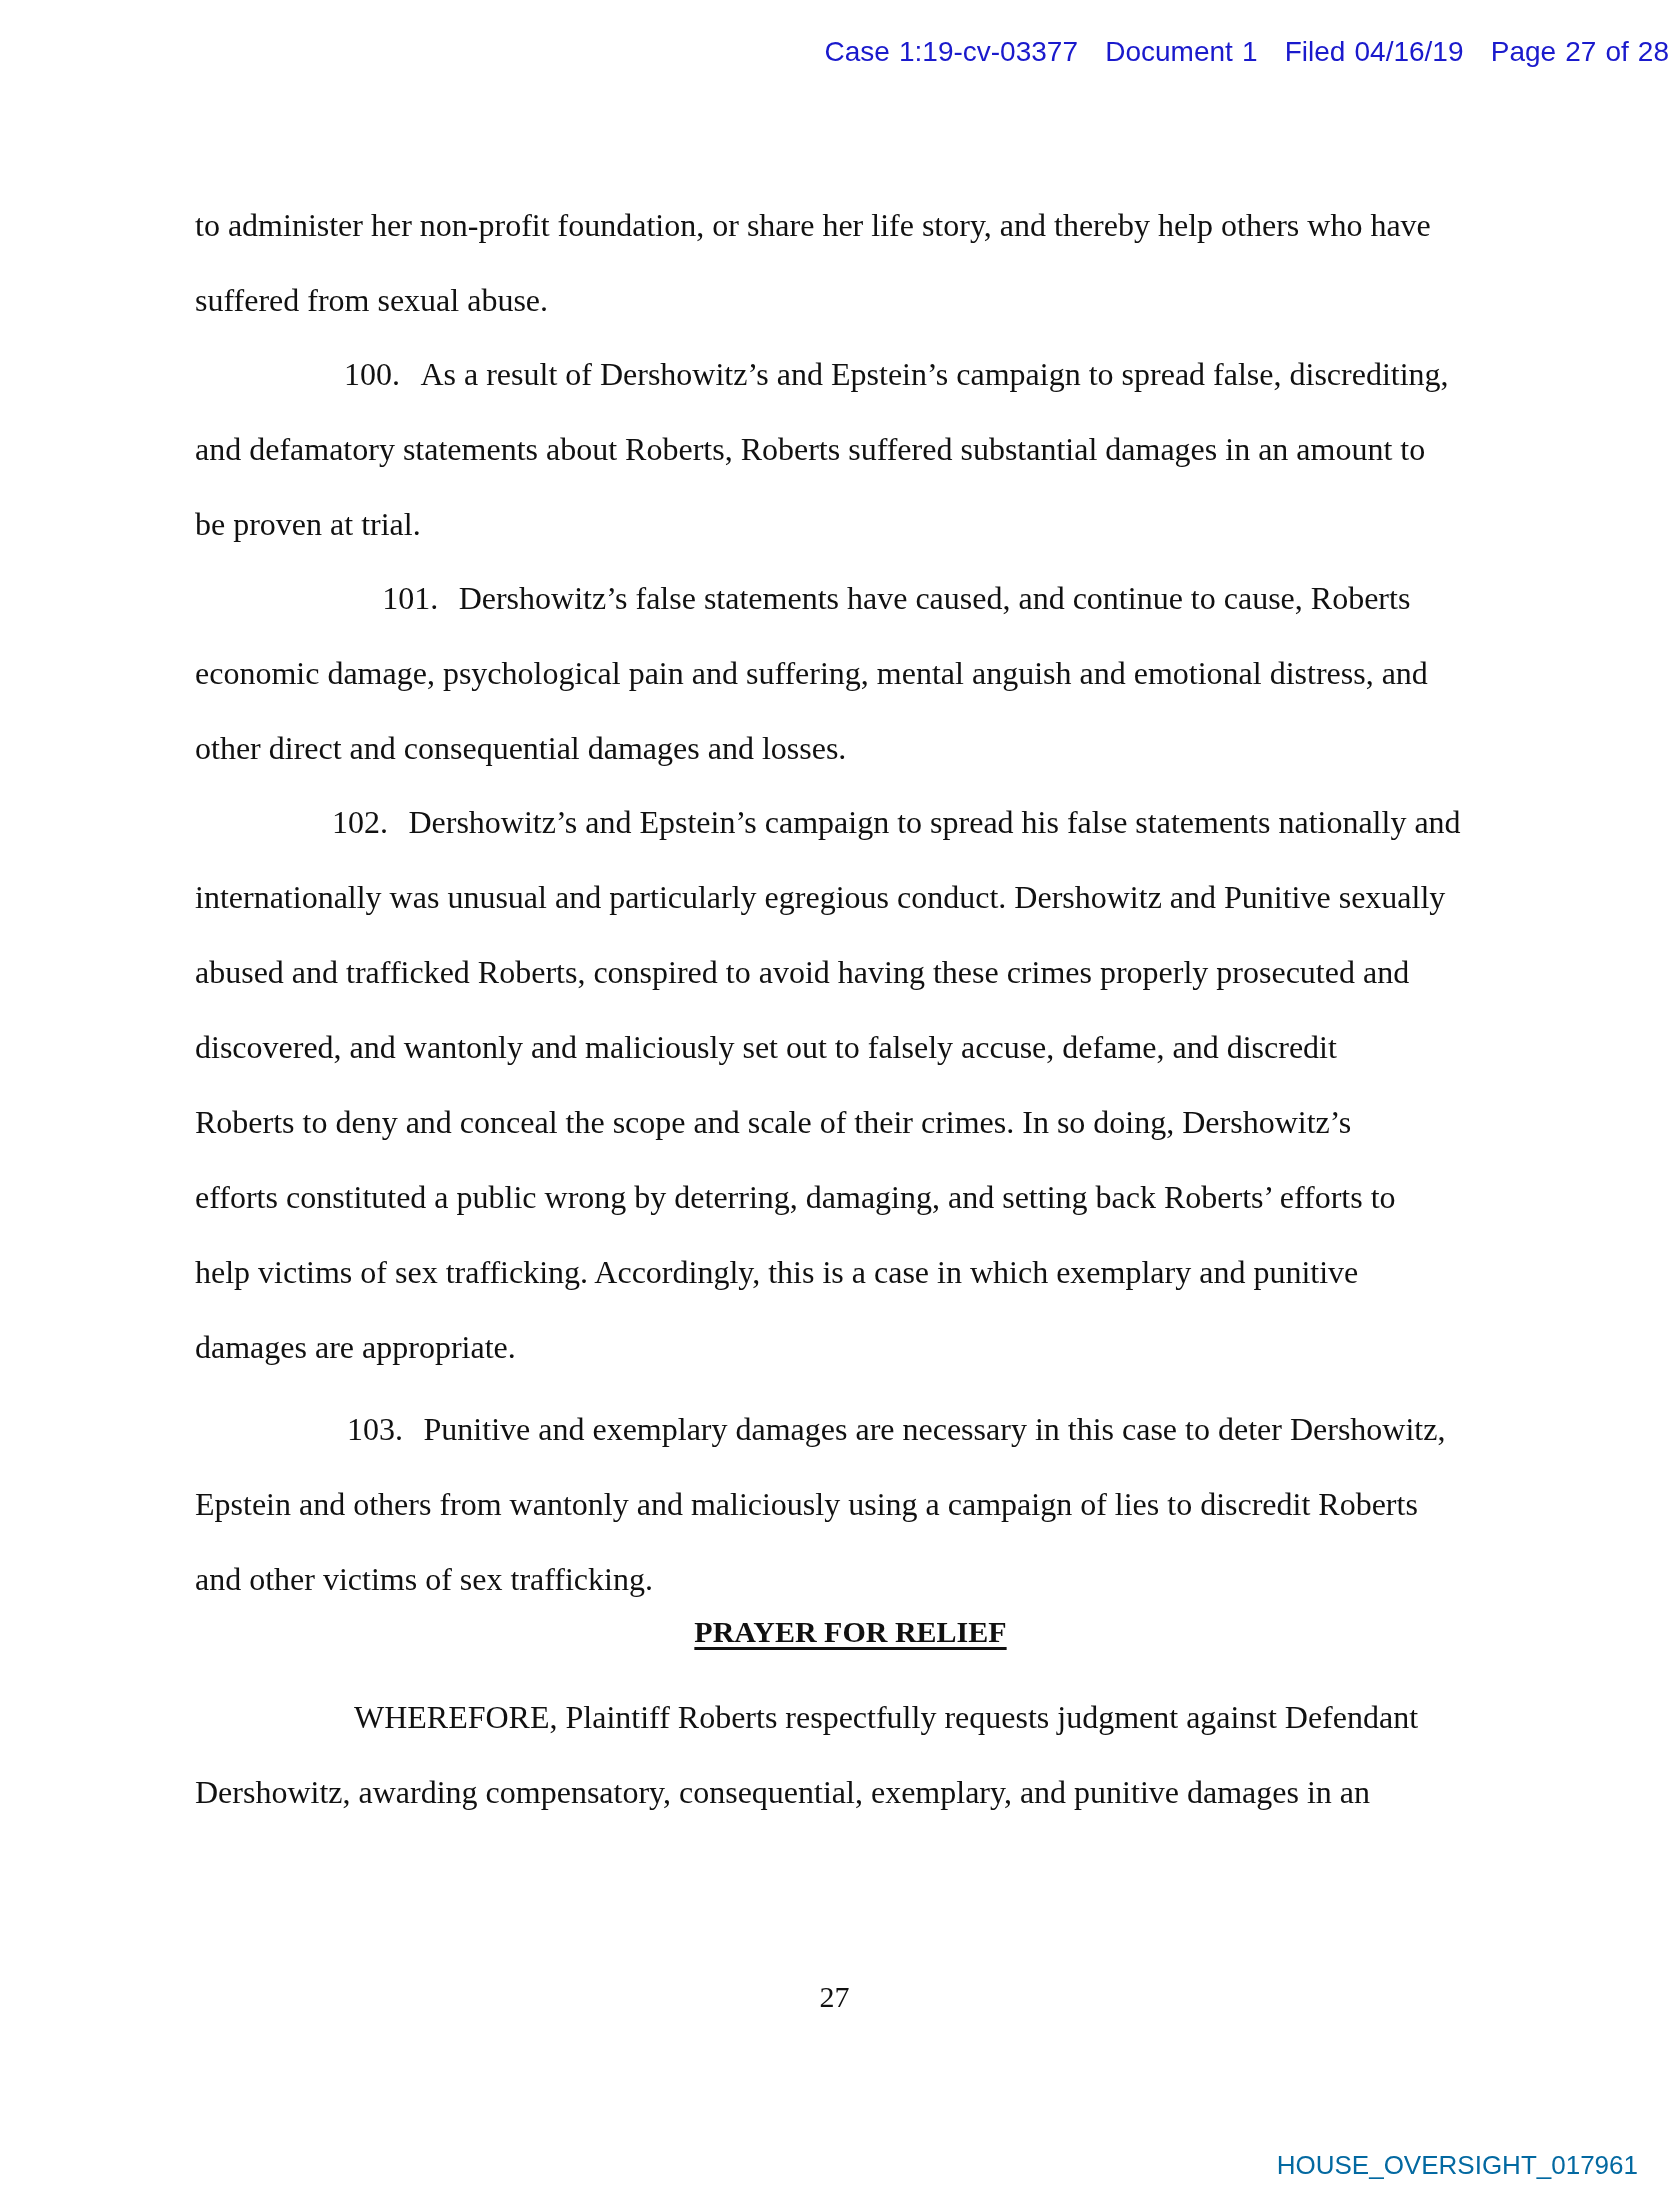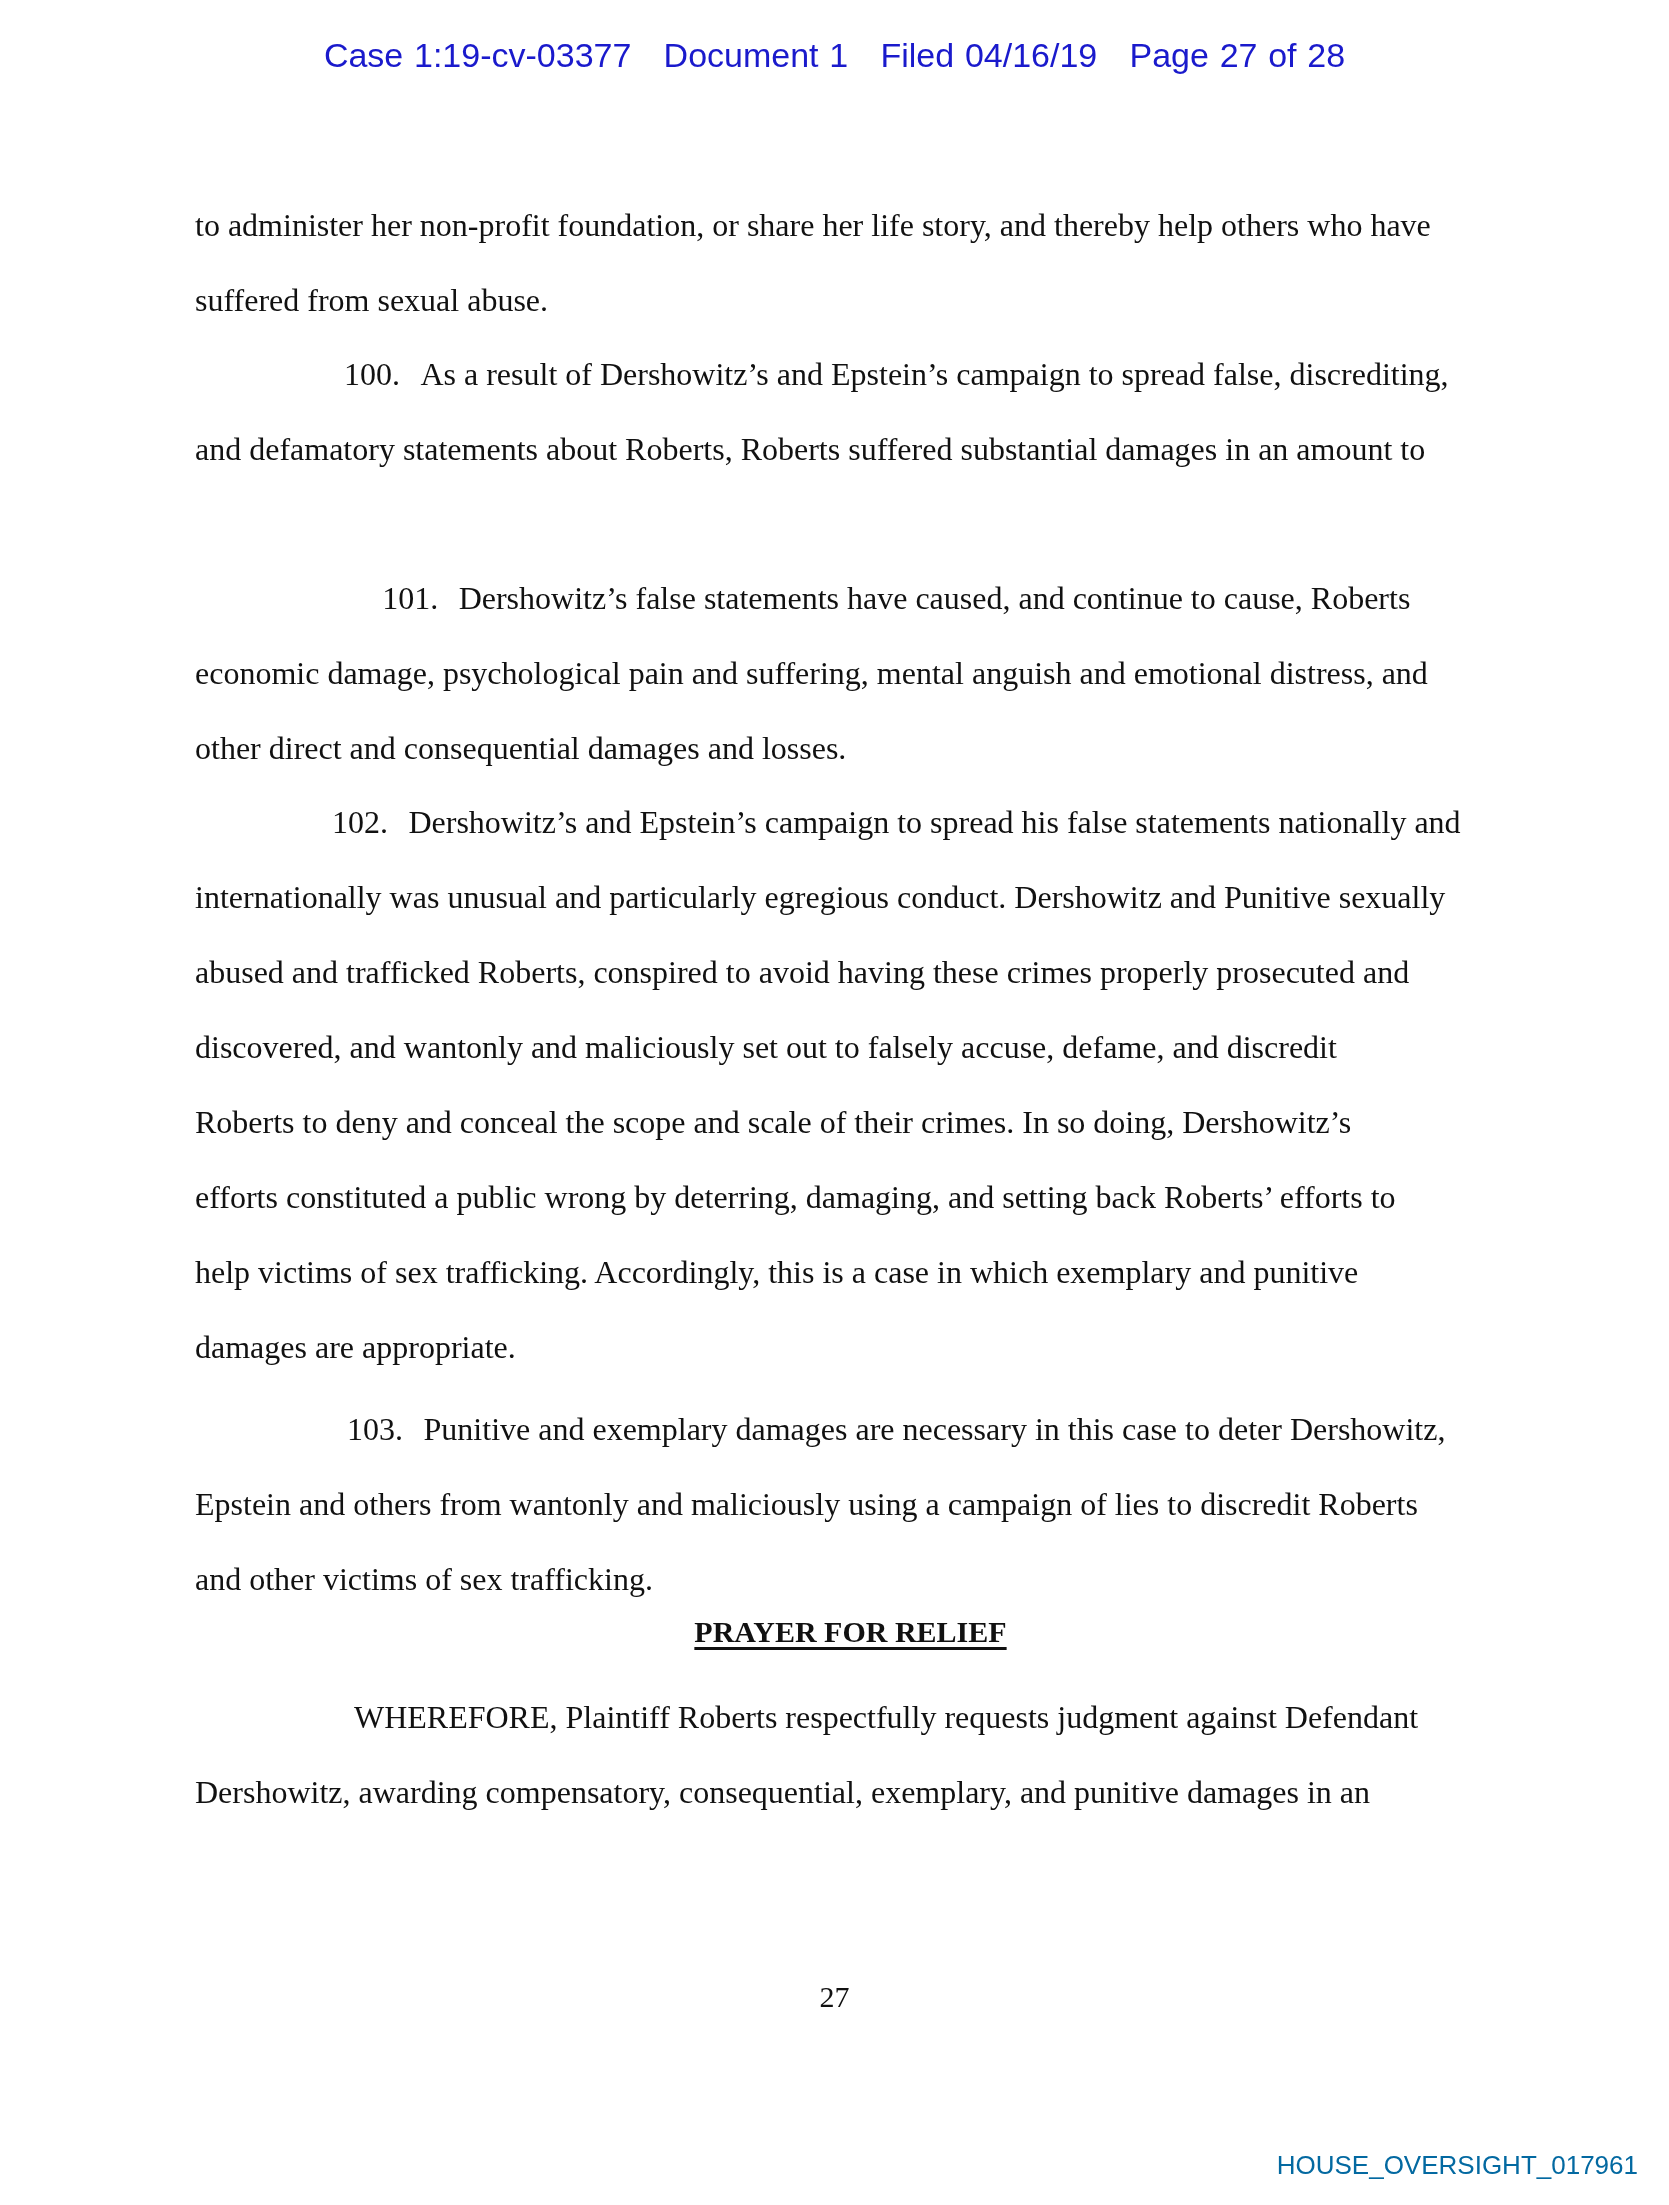--- a/index.html
+++ b/index.html
@@ -1,20 +1,20 @@
 <!DOCTYPE html>
 <html style="font-size:10.5px"><head>
 <meta charset="utf-8">
 <style>
   html, body { margin: 0; padding: 0; background: #ffffff; }
   body { width: 1669px; height: 2205px; position: relative; overflow: hidden; }
   .page { position: absolute; left: 0; top: 0; width: 1669px; height: 2205px; background: #fff; }
   .header {
-    position: absolute; top: 36px; left: 0; width: 1669px; text-align: center;
-    font-family: "Liberation Sans", sans-serif; font-size: 34px; color: #1a1acc;
+    position: absolute; top: 36px; left: 0; width: 1669px; text-align: right;
+    font-family: "Liberation Sans", sans-serif; font-size: 28px; color: #1a1acc;
     word-spacing: 1.3px; white-space: pre;
   }
   .body-text {
     position: absolute; left: 195px; width: 1283px;
     font-family: "Liberation Serif", serif; font-size: 32px; color: #111;
     line-height: 75px;
   }
   .line { display: block; white-space: nowrap; height: 75px; }
   .indent1 { padding-left: 99px; text-align: center; }
   .pnum { display: inline-block; width: 97px; }
@@ -41,20 +41,21 @@
   <div class="header">Case 1:19-cv-03377   Document 1   Filed 04/16/19   Page 27 of 28</div>
 
   <div class="body-text" style="top:188px;">
     <span class="line">to administer her non-profit foundation, or share her life story, and thereby help others who have</span>
     <span class="line">suffered from sexual abuse.</span>
   </div>
 
   <div class="body-text" style="top:337px;">
     <span class="line indent1"><span class="pnum">100.</span><span>As a result of Dershowitz’s and Epstein’s campaign to spread false, discrediting,</span></span>
     <span class="line">and defamatory statements about Roberts, Roberts suffered substantial damages in an amount to</span>
+    <span class="line">be proven at trial.</span>
   </div>
 
   <div class="body-text" style="top:561px;">
     <span class="line indent1"><span class="pnum">101.</span><span>Dershowitz’s false statements have caused, and continue to cause, Roberts</span></span>
     <span class="line">economic damage, psychological pain and suffering, mental anguish and emotional distress, and</span>
     <span class="line">other direct and consequential damages and losses.</span>
   </div>
 
   <div class="body-text" style="top:785px;">
     <span class="line indent1"><span class="pnum">102.</span><span>Dershowitz’s and Epstein’s campaign to spread his false statements nationally and</span></span>

